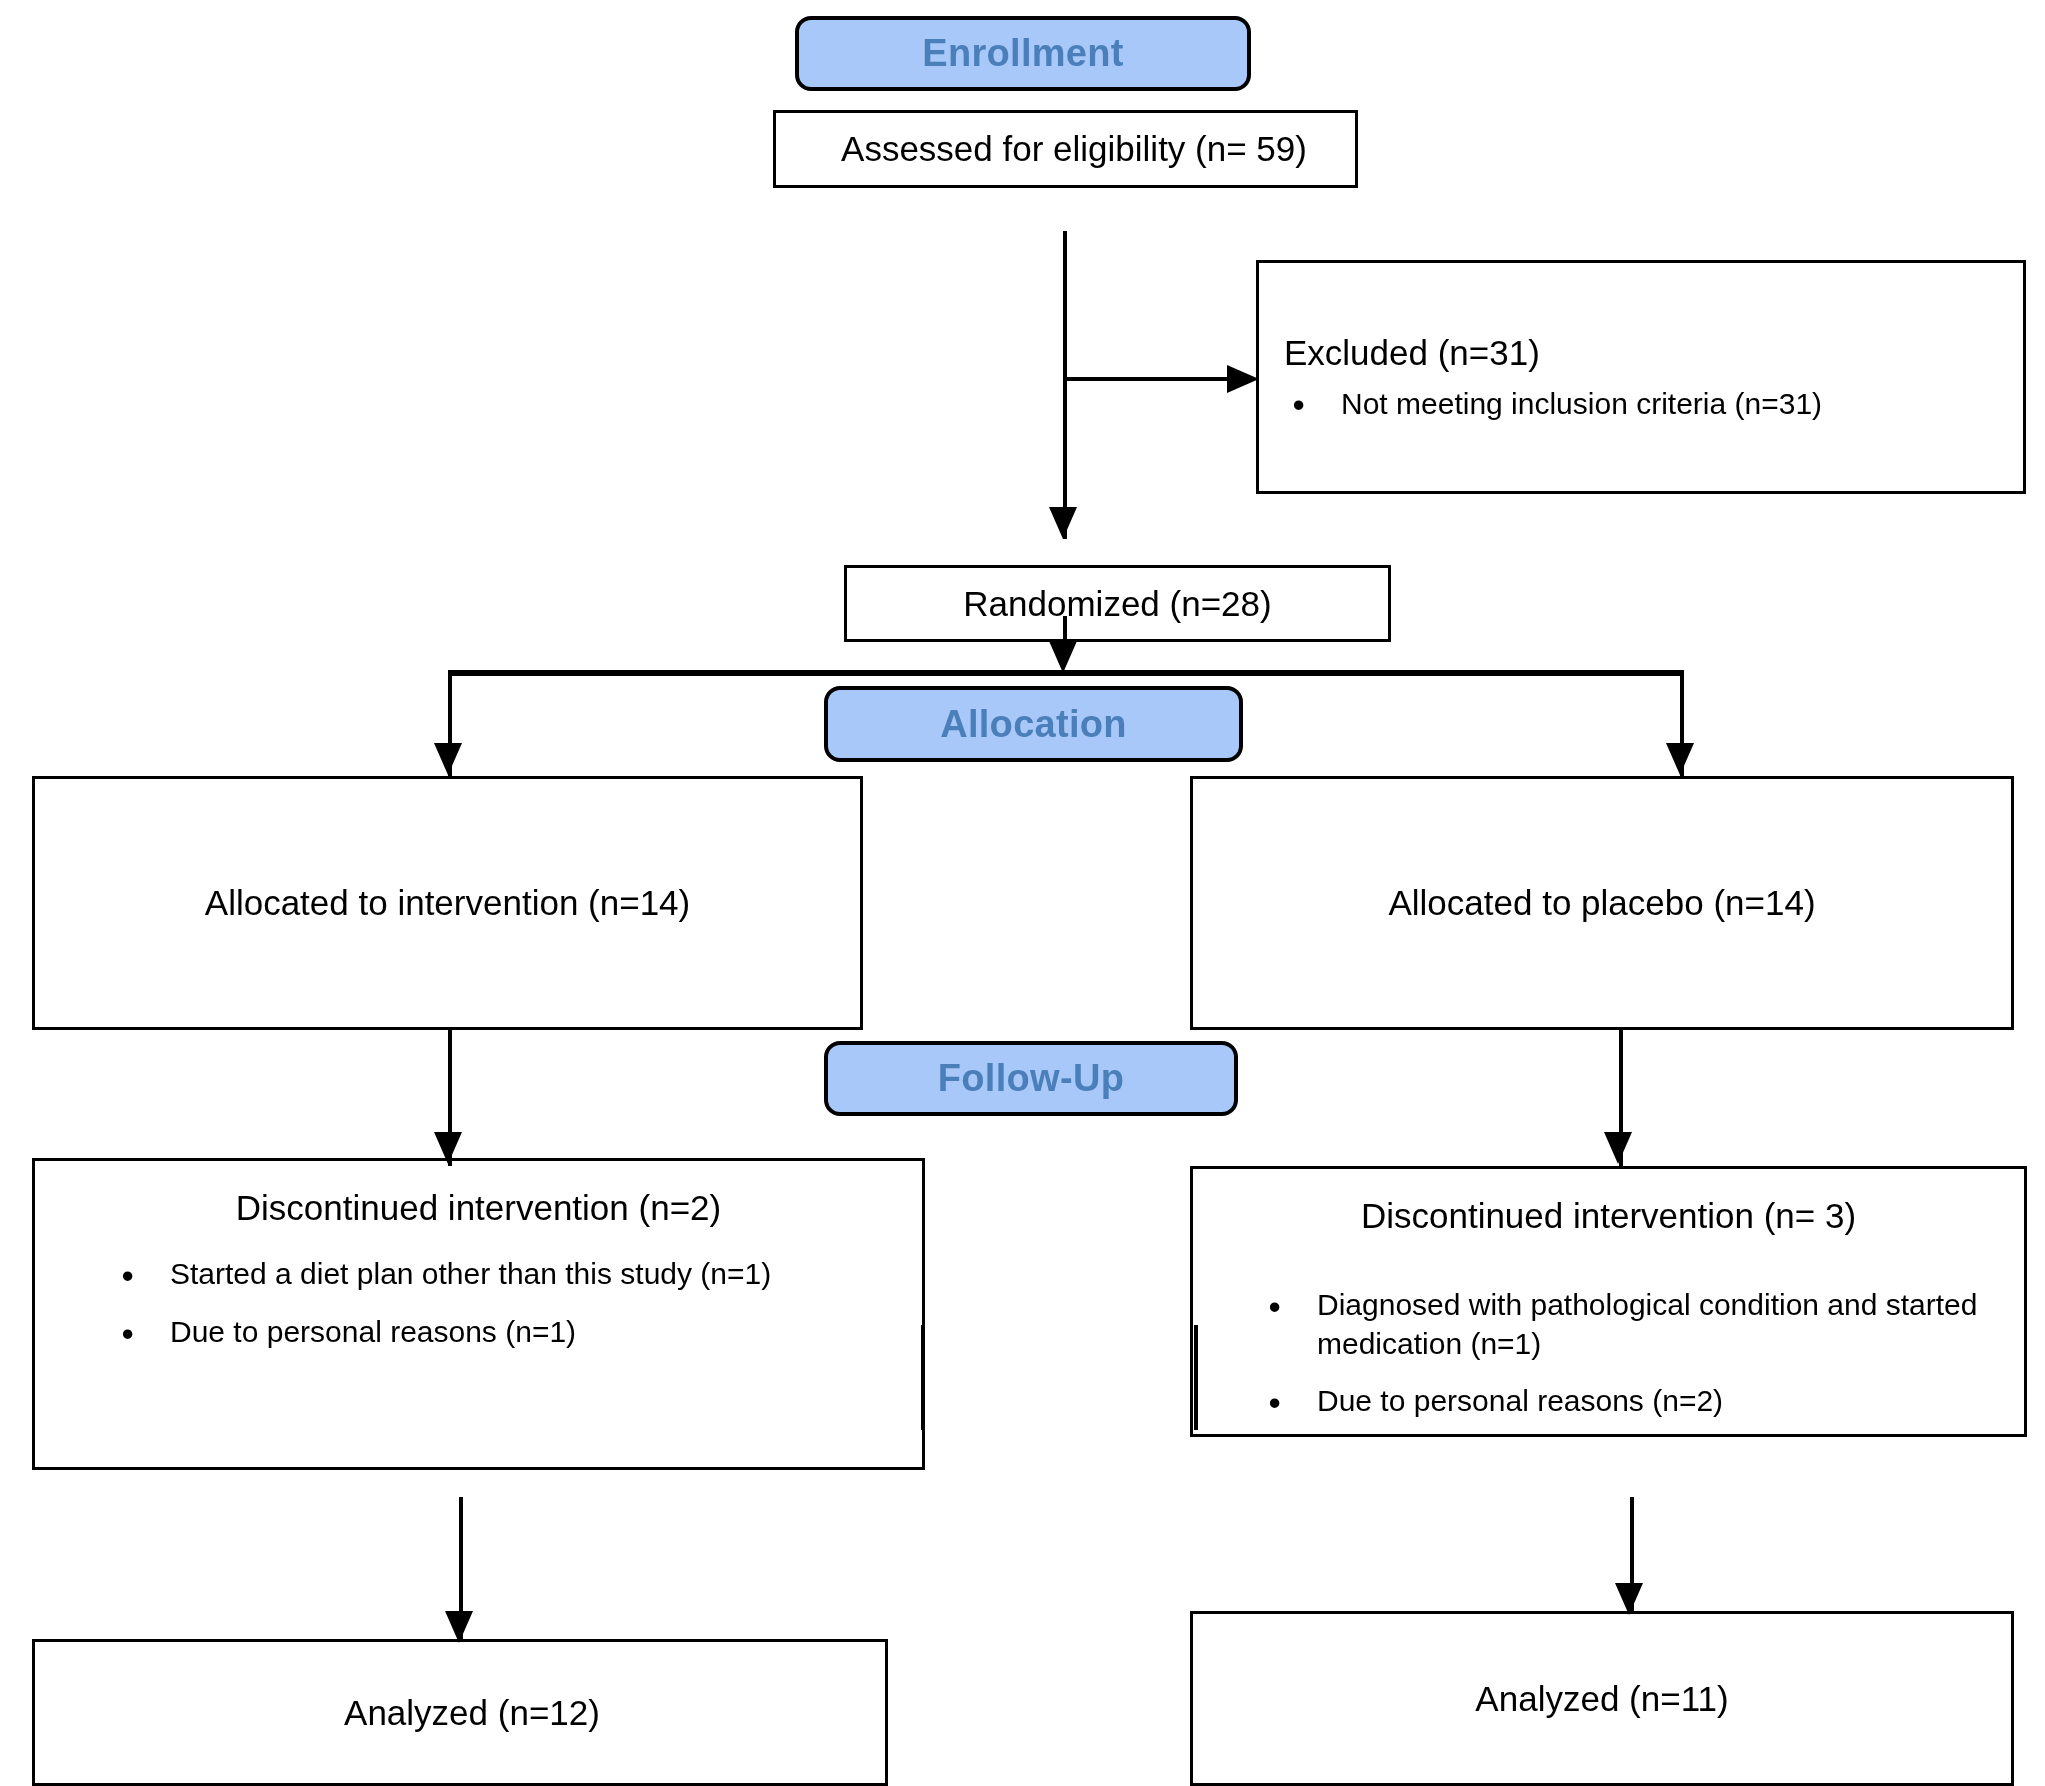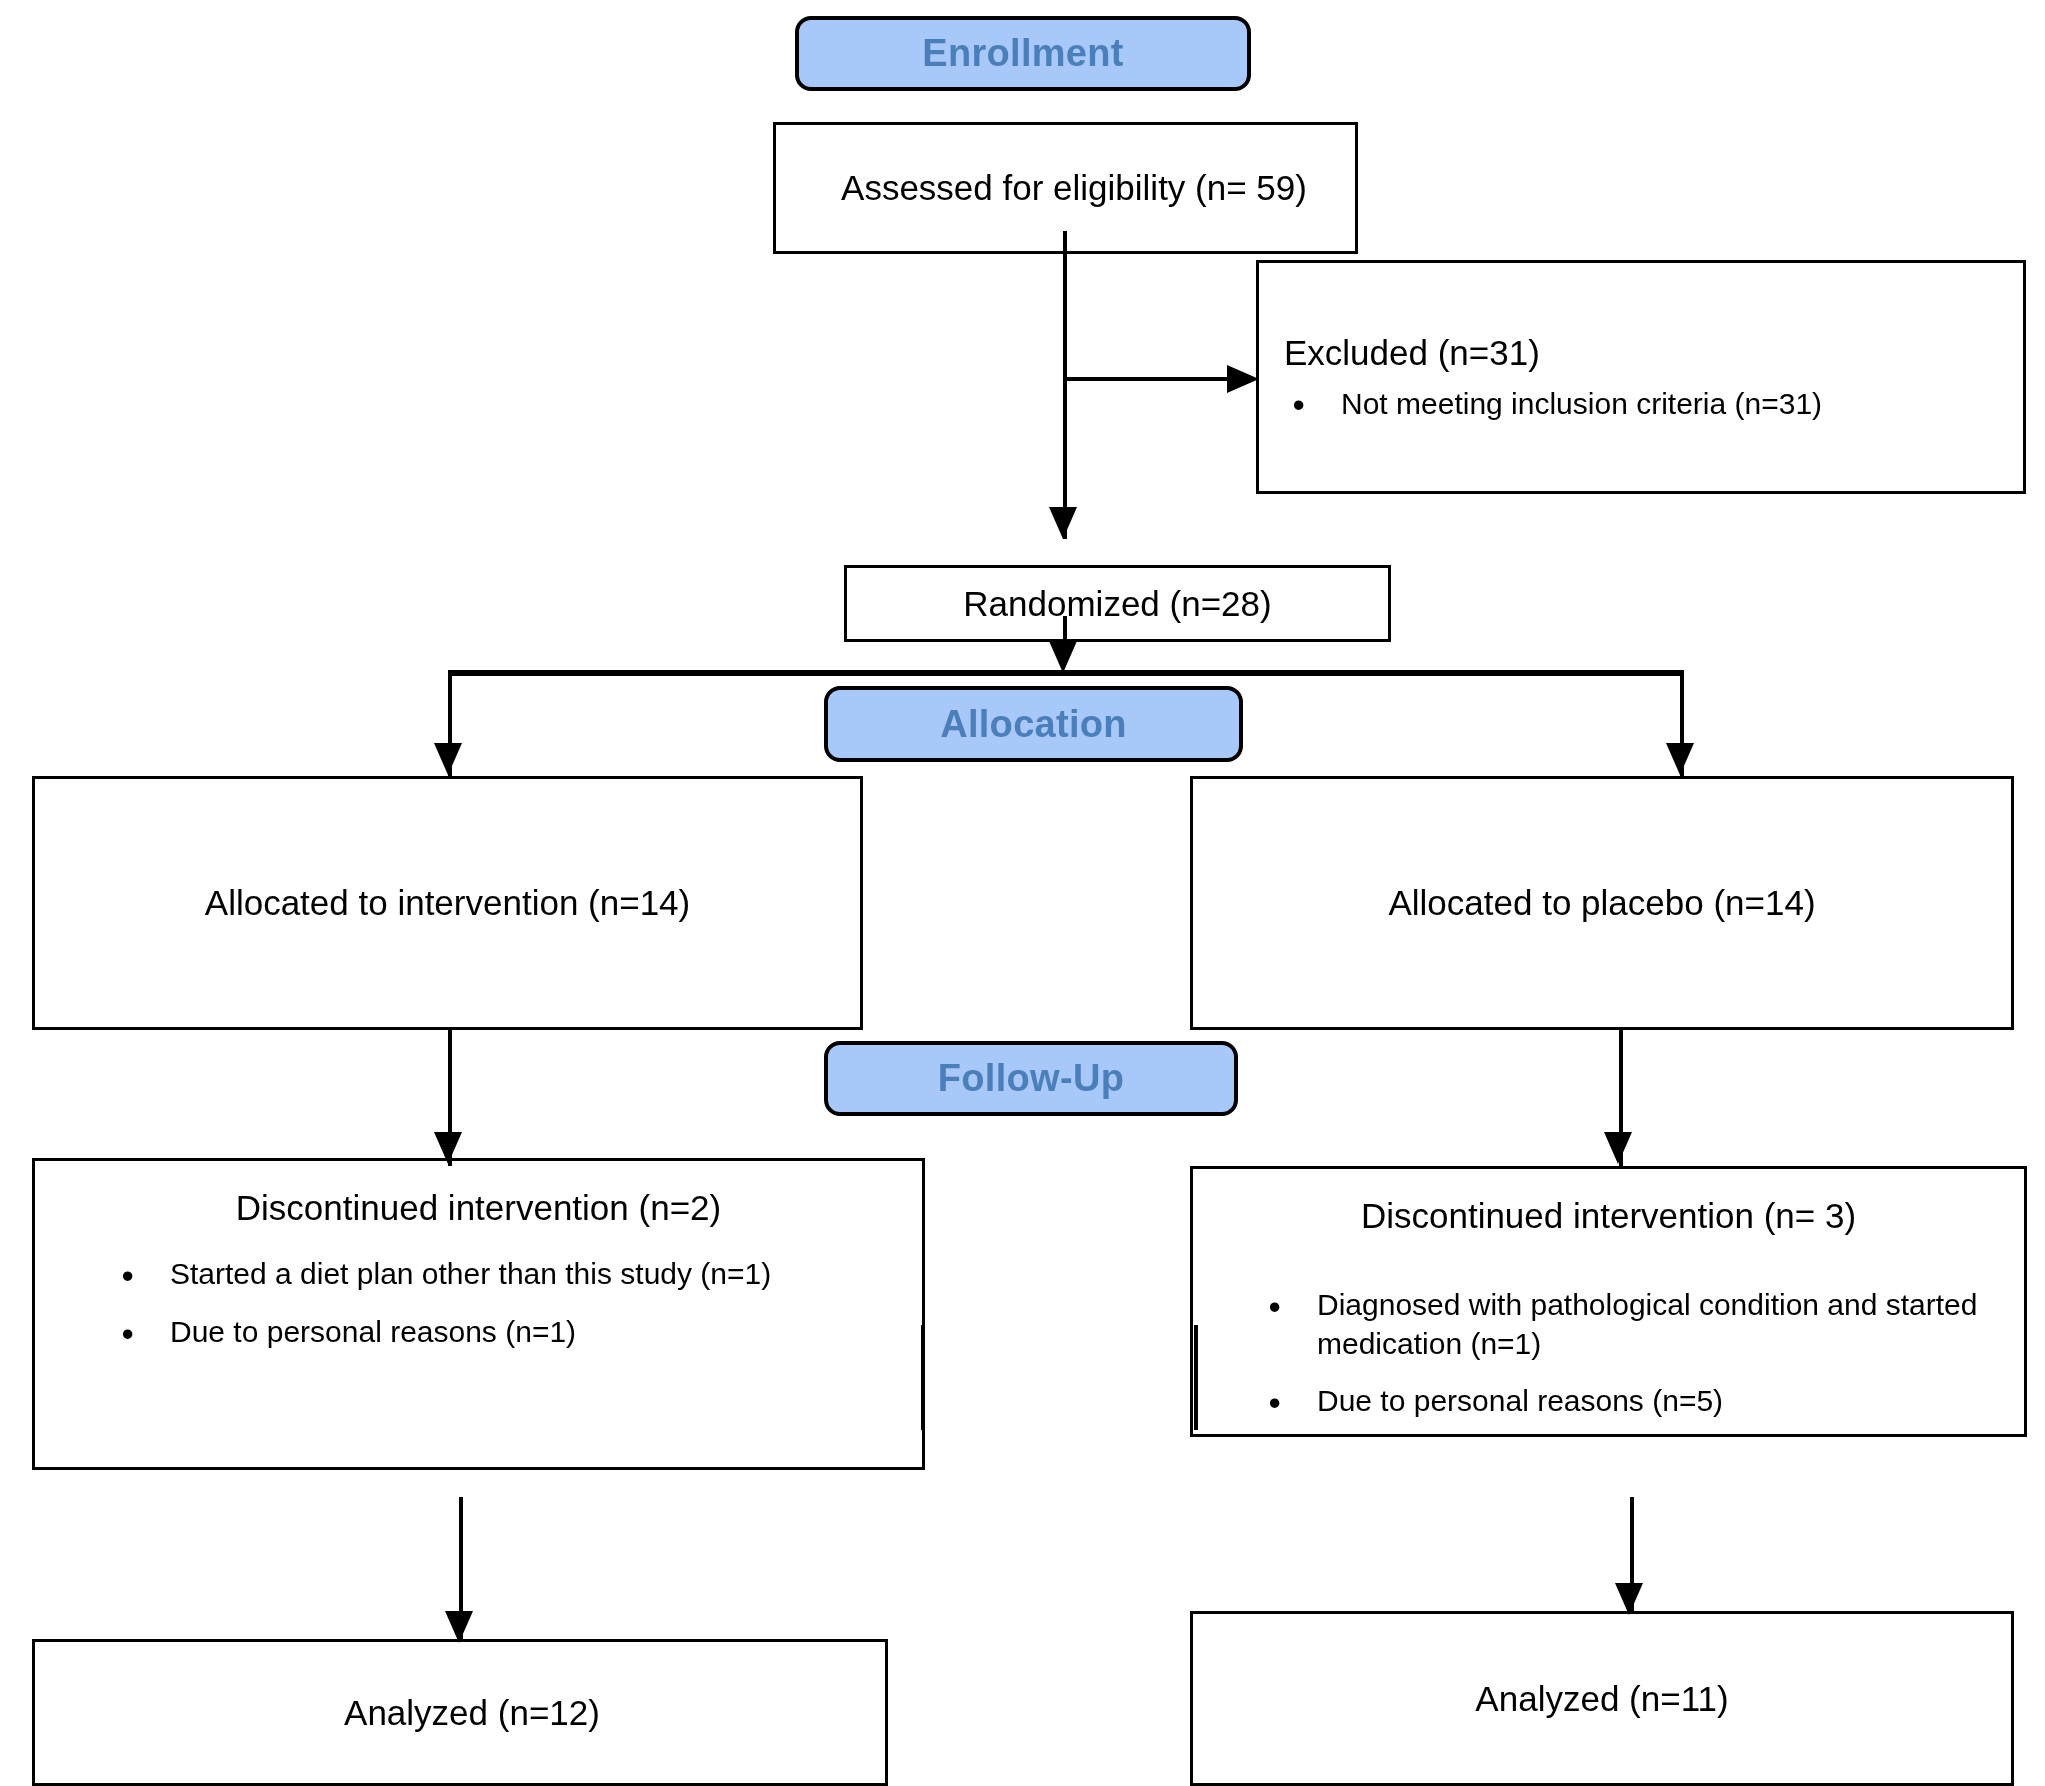--- a/index.html
+++ b/index.html
@@ -116,21 +116,21 @@
 </style>
 </head>
 <body>
 
 <div id="diagram">
 
   <div class="badge" style="left:795px; top:16px; width:456px; height:75px;">
     <span class="badge-label">Enrollment</span>
   </div>
 
-  <div class="box centered" style="left:773px; top:122px; width:585px; height:132px;padding-left:17px;">
+  <div class="box centered" style="left:773px; top:110px; width:585px; height:78px;padding-left:17px;">
     <div class="box-title">Assessed for eligibility (n= 59)</div>
   </div>
 
   <div class="vline" style="left:1063px; top:231px; height:308px;"></div>
   <div class="arrow-down" style="left:1049px; top:507px;"></div>
 
   <div class="hline" style="left:1063px; top:377px; width:179px;"></div>
   <div class="arrow-right" style="left:1227px; top:365px;"></div>
 
   <div class="box" style="left:1256px; top:260px; width:770px; height:234px; padding:21px 25px;">
@@ -182,21 +182,21 @@
     <ul class="bullets" style="margin-top:25px; padding-left:78px;">
       <li style="white-space:normal; max-width:684px; margin-bottom:18.5px;">Started a diet plan other than this study (n=1)</li>
       <li style="white-space:normal; max-width:684px;">Due to personal reasons (n=1)</li>
     </ul>
   </div>
 
   <div class="box" style="left:1190px; top:1166px; width:837px; height:271px; padding:13.6px 0 13.6px 0; justify-content:space-between;">
     <div class="box-title" style="text-align:center; margin-top:11px;">Discontinued intervention (n= 3)</div>
     <ul class="bullets" style="margin-top:25px; padding-left:67px;">
       <li style="white-space:normal; max-width:665px; margin-bottom:18.5px;">Diagnosed with pathological condition and started medication (n=1)</li>
-      <li style="white-space:normal; max-width:665px;">Due to personal reasons (n=5)</li>
+      <li style="white-space:normal; max-width:665px;">Due to personal reasons (n=2)</li>
     </ul>
   </div>
 
   <div class="vline" style="left:921px; top:1325px; height:105px;"></div>
   <div class="vline" style="left:1194px; top:1325px; height:105px;"></div>
 
 
   <div class="vline" style="left:459px; top:1497px; height:145px;"></div>
   <div class="arrow-down" style="left:445px; top:1611px;"></div>
 

